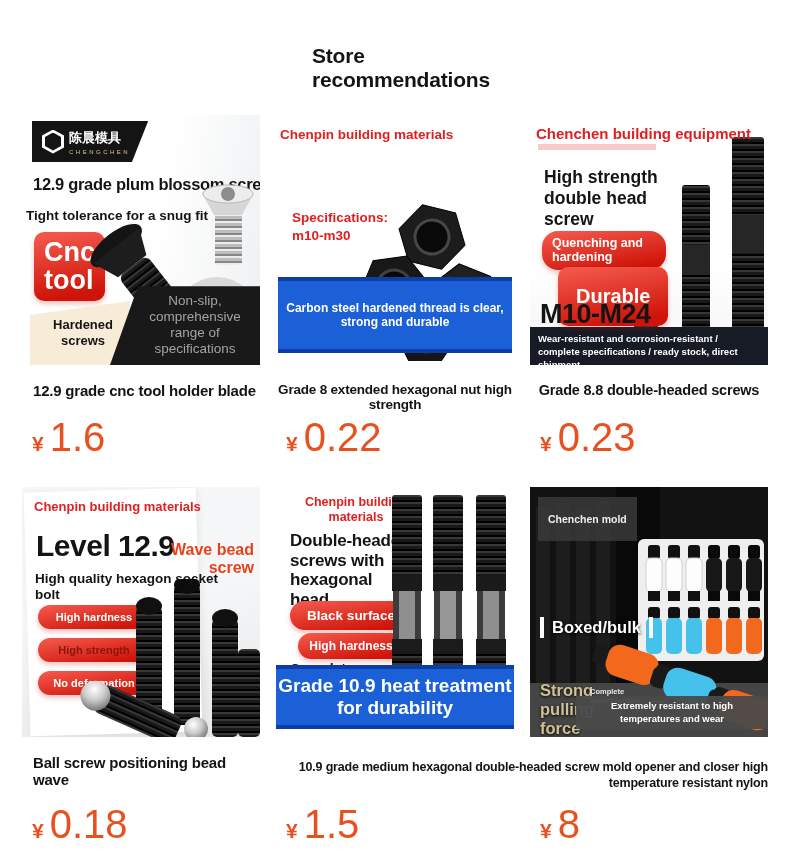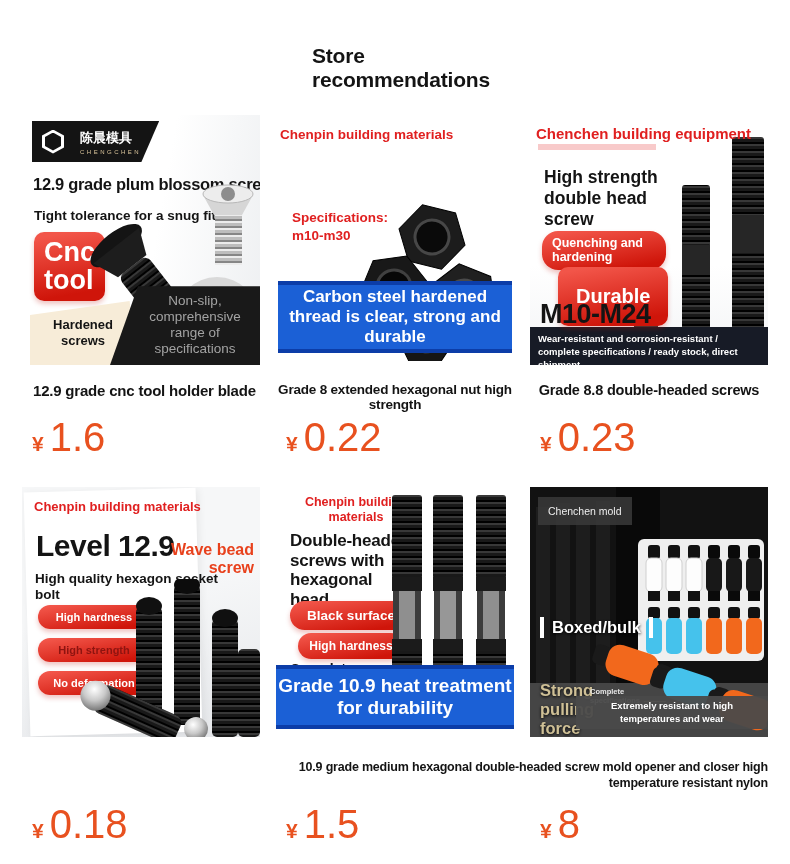--- a/index.html
+++ b/index.html
@@ -11,38 +11,38 @@
   .card{position:relative;height:250px;overflow:hidden;grid-row:1}
   .caption{grid-row:2;font-weight:bold;margin-top:17px;font-size:15px;letter-spacing:-.2px}
   .price{grid-row:3;color:#e8511f;font-size:40px;line-height:1.1;margin-top:3px;padding-left:10px}
   .price .cur{font-size:21px;font-weight:bold;margin-right:6px}
   .redtxt{color:#e02020;font-weight:bold}
   .pill{background:linear-gradient(170deg,#f25549 8%,#cf150a 85%);color:#fff;font-weight:bold;text-align:center;box-shadow:0 3px 5px rgba(190,20,10,.25)}
   .bluebanner{background:#1b60d6;border-top:4px solid #0c3da8;border-bottom:4px solid #0c3da8;color:#fff;font-weight:bold;text-align:center}
 
   
   .card1{background:linear-gradient(100deg,#fff 55%,#edeff1)}
-  .c1-logo{position:absolute;top:6px;left:10px;background:#141414;color:#fff;display:flex;align-items:center;gap:16px;padding:7px 18px 7px 10px;clip-path:polygon(0 0,100% 0,86% 100%,0 100%)}
+  .c1-logo{position:absolute;top:6px;left:10px;background:#141414;color:#fff;display:flex;align-items:center;gap:5px;padding:7px 18px 7px 10px;clip-path:polygon(0 0,100% 0,86% 100%,0 100%)}
   .hex-o{position:relative;width:22px;height:24px;background:#fff;clip-path:polygon(50% 0,100% 25%,100% 75%,50% 100%,0 75%,0 25%);display:inline-block}
   .hex-i{position:absolute;inset:3px;background:#141414;clip-path:polygon(50% 0,100% 25%,100% 75%,50% 100%,0 75%,0 25%)}
   .c1-brand-cn{font-size:13px;font-weight:bold;line-height:1}
   .c1-brand-en{font-size:6px;letter-spacing:2.5px;color:#d9c49a;text-align:center;margin-top:3px}
   .c1-title{position:absolute;top:60px;left:11px;font-size:16.5px;font-weight:bold;white-space:nowrap;letter-spacing:-.3px}
-  .c1-sub{position:absolute;top:93px;left:12px;font-size:13.5px;font-weight:bold}
+  .c1-sub{position:absolute;top:93px;left:4px;font-size:13.5px;font-weight:bold}
   .c1-badge{position:absolute;top:117px;left:12px;font-size:27px;line-height:1.02;border-radius:10px;padding:7px 10px;text-align:left}
   .c1-img{position:absolute;right:0;top:62px}
   .c1-tag{position:absolute;left:8px;bottom:0;width:106px;height:64px;background:#f7ecd8;color:#141414;font-size:13px;font-weight:bold;display:flex;align-items:center;justify-content:center;text-align:center;line-height:1.2;clip-path:polygon(0 14px,94% 0,100% 100%,0 100%)}
   .c1-banner{position:absolute;left:88px;right:0;bottom:0;background:#191919;color:#a3a3a3;font-size:13.5px;font-weight:normal;text-align:center;line-height:1.18;padding:7px 2px 8px 22px;clip-path:polygon(28px 0,100% 0,100% 100%,0 100%)}
 
   
   .c2-brand{position:absolute;top:12px;left:4px;font-size:13.5px}
   .c2-title{position:absolute;top:50px;left:16px;font-size:18px;font-weight:bold;letter-spacing:-.2px}
   .c2-spec{position:absolute;top:94px;left:16px;font-size:13.5px;line-height:1.3}
   .c2-img{position:absolute;right:12px;top:86px}
-  .c2-banner{position:absolute;left:2px;right:2px;bottom:12px;font-size:17px;padding:2px 0}
+  .c2-banner{position:absolute;left:2px;right:2px;bottom:12px;font-size:12px;padding:20px 0}
 
   
   .card3{background:linear-gradient(180deg,#fff 60%,#f2f3f5)}
   .c3-brand{position:absolute;top:10px;left:6px;font-size:15px;z-index:2}
   .c3-brand::after{content:"";display:block;width:118px;height:6px;background:#f8caca;margin:2px 0 0 2px}
   .c3-title{position:absolute;top:52px;left:14px;font-size:17.5px;font-weight:bold;line-height:1.2;z-index:2}
   .c3-badge1{position:absolute;top:116px;left:12px;width:124px;font-size:12.5px;line-height:1.15;border-radius:16px;padding:5px 10px;text-align:left;z-index:2}
   .c3-badge2{position:absolute;top:152px;left:28px;font-size:20px;border-radius:10px;padding:18px 18px;z-index:2}
   .c3-range{position:absolute;top:184px;left:10px;font-size:27px;font-weight:bold;letter-spacing:-.5px;z-index:2}
   .c3-img{position:absolute;right:2px;top:22px}
@@ -65,21 +65,21 @@
   .c5-title{position:absolute;top:44px;left:14px;font-size:17px;font-weight:bold;line-height:1.15;letter-spacing:-.2px}
   .c5-badge1{position:absolute;top:114px;left:14px;width:122px;font-size:13.5px;border-radius:17px;padding:7px 0}
   .c5-badge2{position:absolute;top:146px;left:22px;width:106px;font-size:12px;border-radius:15px;padding:6px 0}
   .c5-note{position:absolute;top:174px;left:14px;font-size:14px;font-weight:bold;line-height:1.2}
   .c5-img{position:absolute;right:6px;top:8px}
   .c5-banner{position:absolute;left:0;right:0;bottom:8px;font-size:19px;padding:6px 0}
 
   
   .card6{background:#101010}
   .c6-img{position:absolute;inset:0}
-  .c6-brand{position:absolute;top:10px;left:8px;background:rgba(58,58,58,.85);color:#eee;font-size:10.5px;padding:8px 10px;font-weight:normal}
+  .c6-brand{position:absolute;top:10px;left:8px;background:rgba(58,58,58,.85);color:#eee;font-size:10.5px;padding:16px 10px;font-weight:bold}
   .c6-l1{position:absolute;top:76px;left:4px;width:98px;text-align:right;color:#fff;font-size:15px;font-weight:bold;line-height:1.25;text-shadow:0 1px 3px #000}
   .c6-l2{position:absolute;top:130px;left:10px;color:#fff;font-size:16.5px;font-weight:bold;border-left:4px solid #fff;border-right:4px solid #fff;padding:1px 8px;text-shadow:0 1px 3px #000}
   .c6-l3{position:absolute;top:194px;left:10px;color:#cfc096;font-size:16.5px;font-weight:bold;line-height:1.15;text-shadow:0 1px 3px #000}
   .c6-note{position:absolute;top:200px;left:60px;color:#e8e8e8;font-size:7.5px;font-weight:bold;line-height:1.25}
   .c6-note::after{content:"";display:inline-block;width:22px;height:1px;background:#cfc096;vertical-align:middle;margin-left:4px}
   .c6-banner{position:absolute;left:46px;right:0;bottom:8px;background:rgba(74,74,74,.95);color:#fff;font-size:9.5px;font-weight:bold;text-align:center;line-height:1.3;padding:4px 14px}
 
   
   .cap-left{padding-left:11px}
   .cap-center{text-align:center;font-size:13.5px}
@@ -393,18 +393,19 @@
     <div class="c6-brand">Chenchen mold</div>
     <div class="c6-l2">Boxed/bulk</div>
     <div class="c6-l3 pre">Strong
 pulling
 force</div>
     <div class="c6-note pre">Complete
 specifications</div>
     <div class="c6-banner">Extremely resistant to high temperatures and wear</div>
   </div>
 
+  <div class="caption cap-left">Ball screw positioning bead wave</div>
   <div class="caption cap-merged">10.9 grade medium hexagonal double-headed screw mold opener and closer high temperature resistant nylon</div>
 
   <div class="price"><span class="cur">¥</span><span>0.18</span></div>
   <div class="price"><span class="cur">¥</span><span>1.5</span></div>
   <div class="price"><span class="cur">¥</span><span>8</span></div>
 </div>
 
 </body></html>

